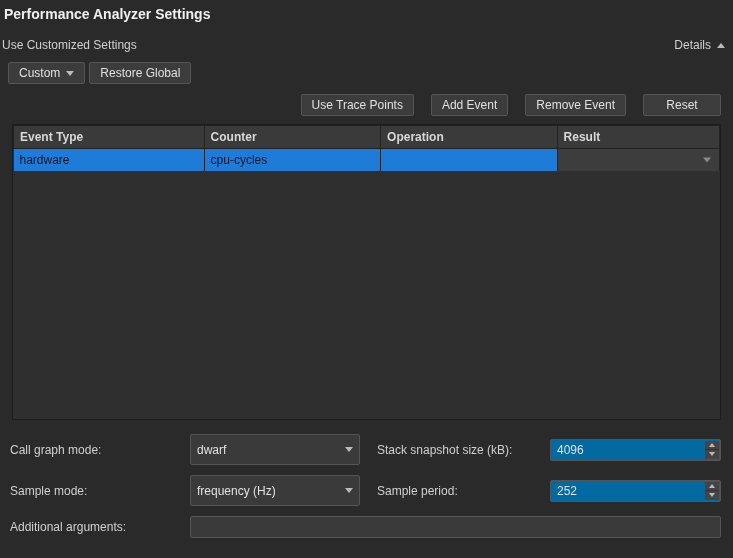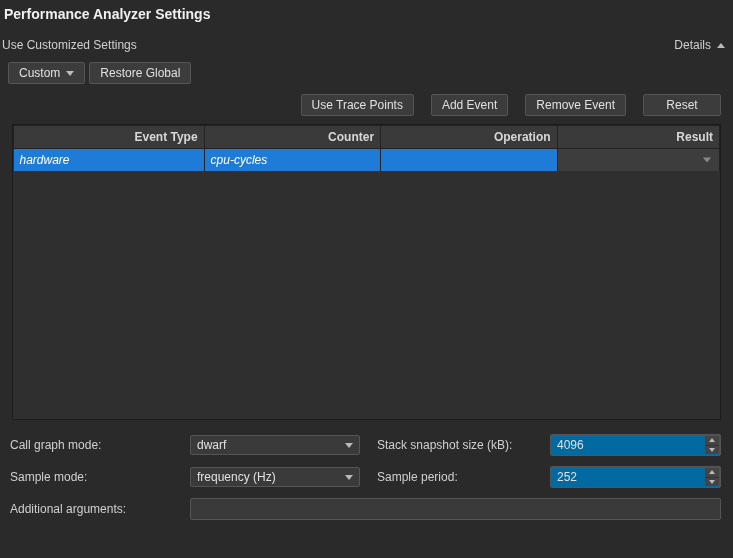--- a/index.html
+++ b/index.html
@@ -78,31 +78,30 @@
   flex-direction: column;
 }
 table { width: 100%; border-collapse: collapse; table-layout: fixed; }
 th {
   background: #3a3a3a;
   border: 1px solid #222;
   color: #d8d8d8;
   font-weight: bold;
   font-size: 12px;
   padding: 4px 6px;
-  text-align: right;
+  text-align: left;
 }
 td {
   border-right: 1px solid #222;
   padding: 4px 6px;
   height: 22px;
 }
 tr.selected td {
   background: #1e7bd8;
-  color: #ffffff;
-  font-style: italic;
+  color: #0f172a;
 }
 tr.selected td:last-child {
   background: #3d3d3d;
 }
 .result-cell {
   background: #3d3d3d;
   position: relative;
 }
 .result-cell .tri-down {
   position: absolute;
@@ -118,21 +117,21 @@
   grid-row-gap: 10px;
   align-items: center;
 }
 .lbl { color: #d0d0d0; }
 .select {
   background: #3a3a3a;
   border: 1px solid #555;
   border-radius: 2px;
   color: #e0e0e0;
   padding: 3px 6px;
-  height: 20px;
+  height: 31px;
   display: flex;
   align-items: center;
   justify-content: space-between;
   cursor: pointer;
   font-size: 12px;
 }
 .spin {
   background: #0369a1;
   border: 1px solid #555;
   border-radius: 2px;

